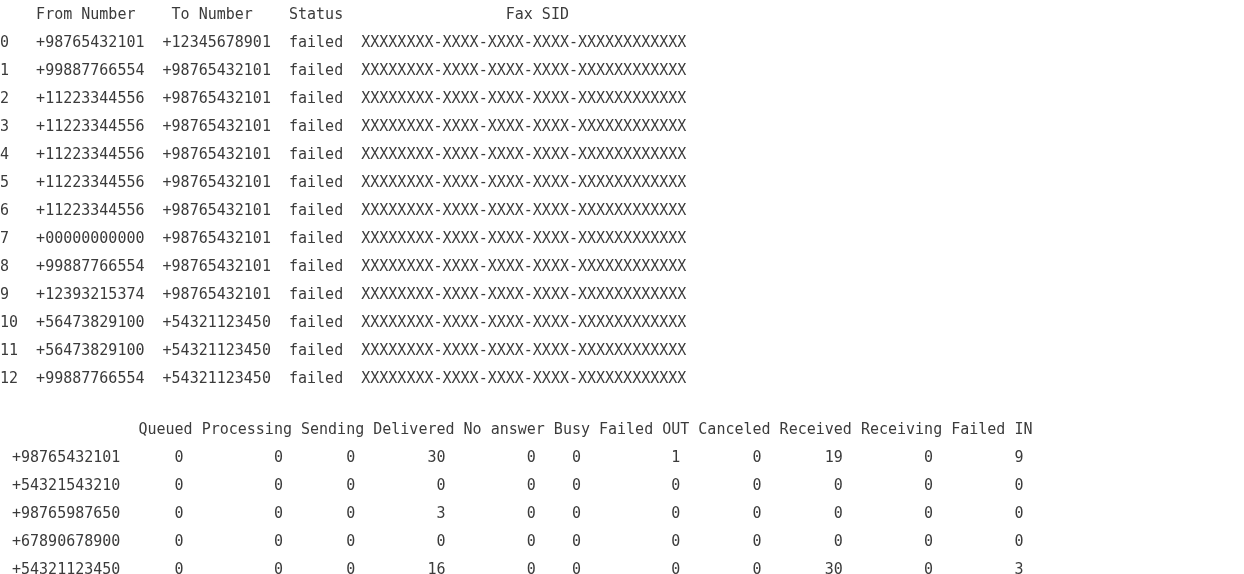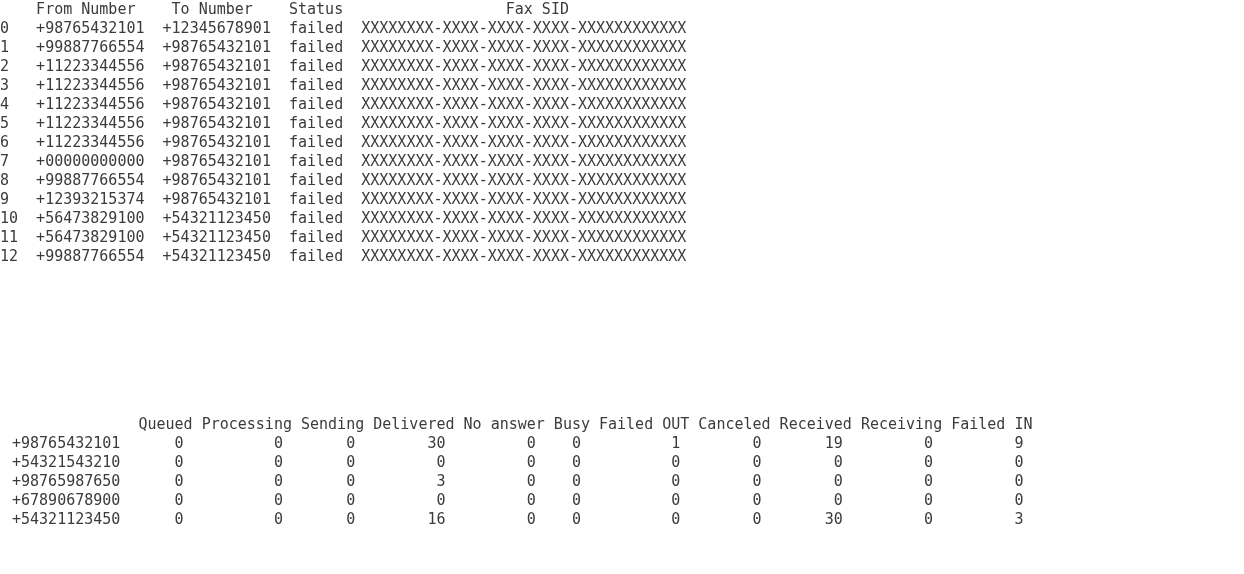--- a/index.html
+++ b/index.html
@@ -20,21 +20,21 @@
     position: relative;
     width: 1244px;
     height: 574px;
     padding: 0;
     box-sizing: border-box;
   }
   pre.block {
     margin: 0;
     font-family: "DejaVu Sans Mono", "Liberation Mono", monospace;
     font-size: 15px;
-    line-height: 19px;
+    line-height: 28px;
     color: #3b3b3b;
     white-space: pre;
     letter-spacing: 0px;
   }
   #fax-table {
     position: absolute;
     left: 0px;
     top: 0px;
   }
   #summary-table {

